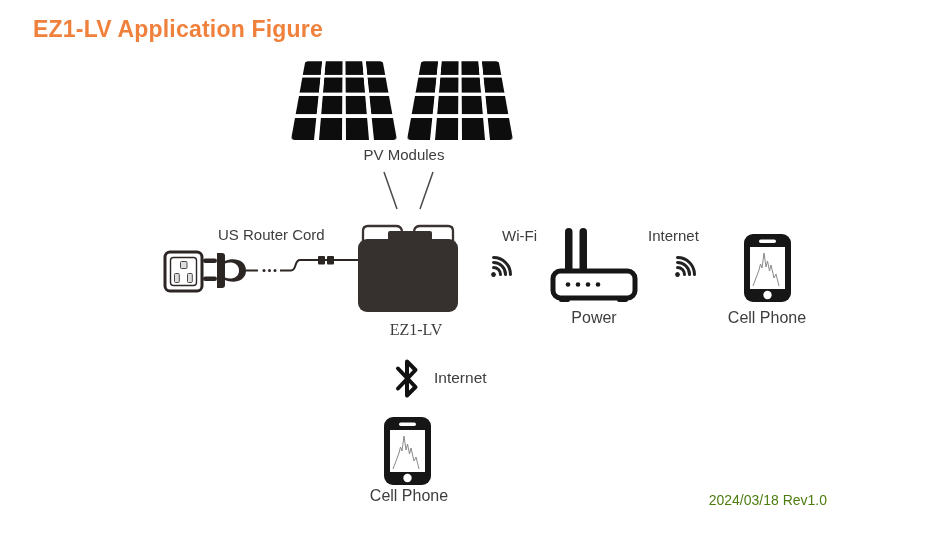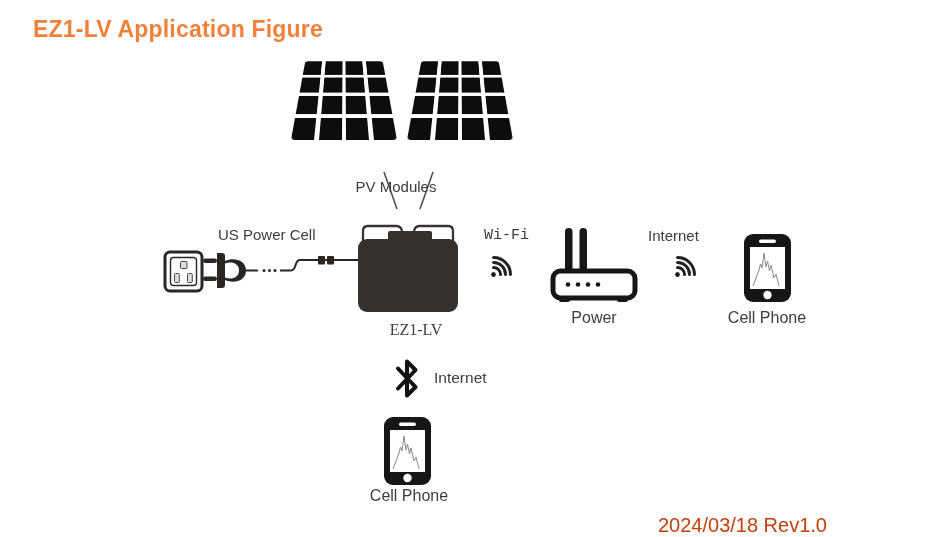--- a/index.html
+++ b/index.html
@@ -19,21 +19,21 @@
     width:106px;height:118px;
     background-color:#0d0d0d;
     background-image:
       repeating-linear-gradient(to bottom, transparent 0 25.75px, #ffffff 25.75px 30.75px),
       repeating-linear-gradient(to right,  transparent 0 22.75px, #ffffff 22.75px 27.75px);
     border-radius:4px;
     transform:perspective(130px) rotateX(24deg);
     transform-origin:50% 100%;
   }
   #overlay{position:absolute;left:0;top:0;pointer-events:none;}
-  #revision{right:19px;top:492px;font-size:20px;color:#c2410c;margin-top:22px;}
+  #revision{right:19px;top:492px;font-size:14px;color:#4d7c0f;}
 </style>
 </head>
 <body>
 
 <div id="canvas">
 
   <div class="abs pv-panel" style="left:291px;top:22px;"></div>
   <div class="abs pv-panel" style="left:407px;top:22px;"></div>
 
   <svg id="overlay" width="950" height="537" viewBox="0 0 950 537">
@@ -113,27 +113,27 @@
 
     <g>
       <path d="M398,368.5 L415.5,387 L407,395.5 L407,361.5 L415.5,370 L398,388.5" fill="none" stroke="#111111" stroke-width="4" stroke-linejoin="round" stroke-linecap="round"></path>
     </g>
 
     <use href="#phone-icon" x="384" y="417"></use>
   </svg>
 
   <div id="title" class="abs">EZ1-LV Application Figure</div>
 
-  <div class="abs lbl lbl-c" style="left:296px;top:146px;width:200px;margin-top:32px;">PV Modules</div>
+  <div class="abs lbl lbl-c" style="left:304px;top:146px;width:200px;">PV Modules</div>
 
-  <div class="abs lbl" style="left:218px;top:226px;">US Power Cell</div>
+  <div class="abs lbl" style="left:218px;top:226px;">US Router Cord</div>
 
   <div class="abs lbl lbl-c lbl-lg" style="left:366px;top:321px;font-family:Liberation Serif, serif;">EZ1-LV</div>
 
-  <div class="abs lbl" style="left:484px;top:227px;font-family:Liberation Mono, monospace;">Wi-Fi</div>
+  <div class="abs lbl" style="left:502px;top:227px;">Wi-Fi</div>
 
   <div class="abs lbl lbl-c lbl-lg" style="left:544px;top:309px;">Power</div>
 
   <div class="abs lbl" style="left:648px;top:227px;">Internet</div>
 
   <div class="abs lbl lbl-c lbl-lg" style="left:717px;top:309px;">Cell Phone</div>
 
   <div class="abs lbl" style="left:434px;top:369px;font-size:15.5px;">Internet</div>
 
   <div class="abs lbl lbl-c lbl-lg" style="left:359px;top:487px;">Cell Phone</div>

